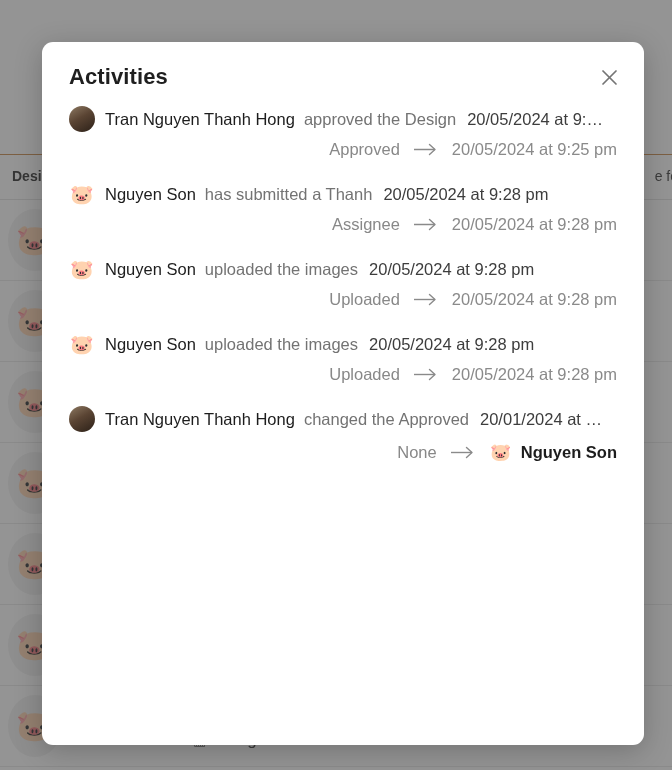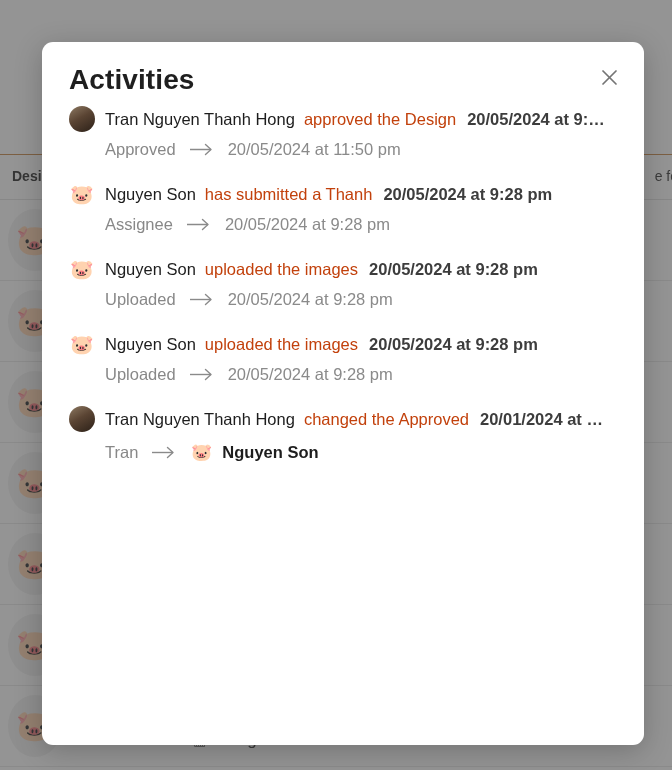--- a/index.html
+++ b/index.html
@@ -144,21 +144,21 @@
   }
 
   .modal-header {
     position: relative;
     height: 62px;
   }
   .modal-title {
     position: absolute;
     left: 27px;
     top: 22px;
-    font-size: 28px;
+    font-size: 22px;
     font-weight: 700;
     color: #1f1f1f;
     letter-spacing: 0.1px;
   }
   .modal-close {
     position: absolute;
     right: 20px;
     top: 20px;
     width: 30px; height: 30px;
     display: flex;
@@ -208,40 +208,41 @@
 
   .actor-name {
     font-size: 16.5px;
     font-weight: 400;
     color: #1d1d1d;
     flex: 0 0 auto;
   }
   .action-text {
     font-size: 16.5px;
     font-weight: 400;
-    color: #c2410c;
+    color: #737373;
     margin-left: 9px;
     flex: 0 0 auto;
   }
   .action-time {
     font-size: 16.5px;
-    font-weight: 700;
+    font-weight: 400;
     color: #3d3d3d;
     margin-left: 11px;
     flex: 0 1 auto;
     overflow: hidden;
     text-overflow: ellipsis;
   }
 
   .activity-detail {
     display: flex;
     align-items: center;
     margin-top: 6px;
     padding-left: 36px;
     white-space: nowrap;
+    justify-content: flex-end;
   }
   .detail-from {
     font-size: 16.5px;
     color: #888888;
   }
   .detail-arrow {
     margin: 0 13px;
     color: #8a8a8a;
     display: inline-flex;
     align-items: center;
@@ -334,21 +335,21 @@
           <span class="action-time">20/05/2024 at 9:…</span>
         </div>
         <div class="activity-detail">
           <span class="detail-from">Approved</span>
           <span class="detail-arrow">
             <svg width="26" height="13" viewBox="0 0 26 13">
               <line x1="1" y1="6.5" x2="22" y2="6.5" stroke="currentColor" stroke-width="1.4"></line>
               <polyline points="16.5,1.5 22,6.5 16.5,11.5" fill="none" stroke="currentColor" stroke-width="1.4" stroke-linecap="round" stroke-linejoin="round"></polyline>
             </svg>
           </span>
-          <span class="detail-to">20/05/2024 at 11:50 pm</span>
+          <span class="detail-to">20/05/2024 at 9:25 pm</span>
         </div>
       </div>
       <div class="activity-item">
         <div class="activity-main">
           <span class="avatar">🐷</span>
           <span class="actor-name">Nguyen Son</span>
           <span class="action-text">has submitted a Thanh</span>
           <span class="action-time">20/05/2024 at 9:28 pm</span>
         </div>
         <div class="activity-detail">
@@ -399,21 +400,21 @@
         </div>
       </div>
       <div class="activity-item">
         <div class="activity-main">
           <span class="avatar photo"></span>
           <span class="actor-name">Tran Nguyen Thanh Hong</span>
           <span class="action-text">changed the Approved</span>
           <span class="action-time">20/01/2024 at …</span>
         </div>
         <div class="activity-detail">
-          <span class="detail-from">Tran</span>
+          <span class="detail-from">None</span>
           <span class="detail-arrow">
             <svg width="26" height="13" viewBox="0 0 26 13">
               <line x1="1" y1="6.5" x2="22" y2="6.5" stroke="currentColor" stroke-width="1.4"></line>
               <polyline points="16.5,1.5 22,6.5 16.5,11.5" fill="none" stroke="currentColor" stroke-width="1.4" stroke-linecap="round" stroke-linejoin="round"></polyline>
             </svg>
           </span>
           <span class="detail-avatar">🐷</span>
           <span class="detail-to strong">Nguyen Son</span>
         </div>
       </div>

